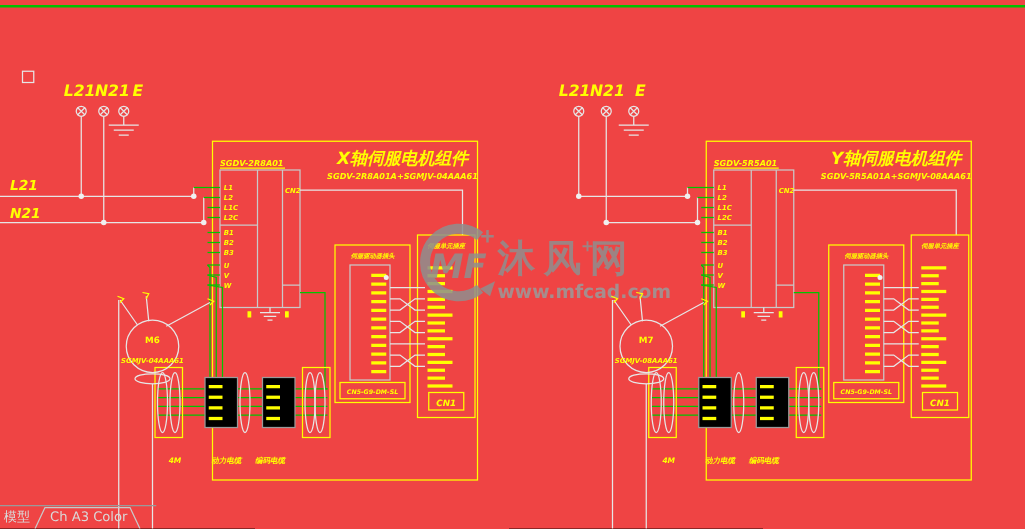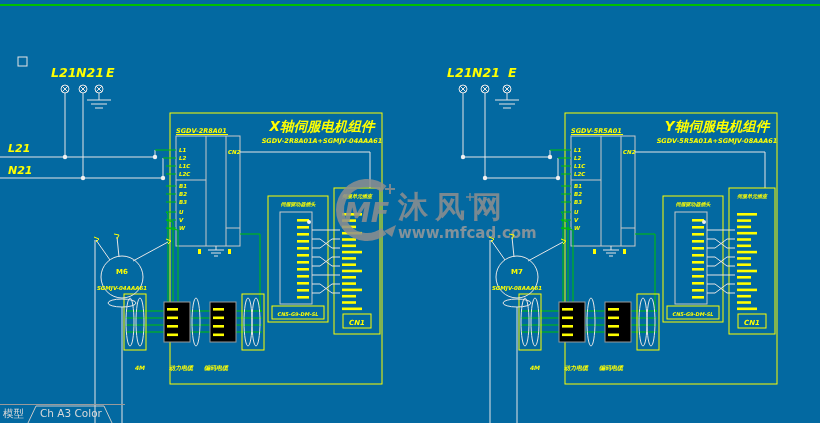--- a/index.html
+++ b/index.html
@@ -1,16 +1,16 @@
 <!DOCTYPE html>
 <html><head>
 <meta charset="utf-8">
 <style>
   html,body{margin:0;padding:0;background:#000;}
-  #stage{position:relative;width:820px;height:423px;background:#0369a1;overflow:hidden;
+  #stage{position:relative;width:820px;height:423px;background:#ef4444;overflow:hidden;
          font-family:"DejaVu Sans",sans-serif;}
   svg{position:absolute;left:0;top:0;}
   
   .ww{stroke:#e6e6e6;stroke-width:1;fill:none}
   .wg{stroke:#00c400;stroke-width:1;fill:none}
   .wy{stroke:#ffff00;stroke-width:1;fill:none}
   .box{stroke:#c9c9c9;stroke-width:1;fill:none}
   .boxfill{stroke:#9a9a9a;stroke-width:1;fill:#000}
   .dot{fill:#f0f0f0}
   .ybar{fill:#ffff00}

